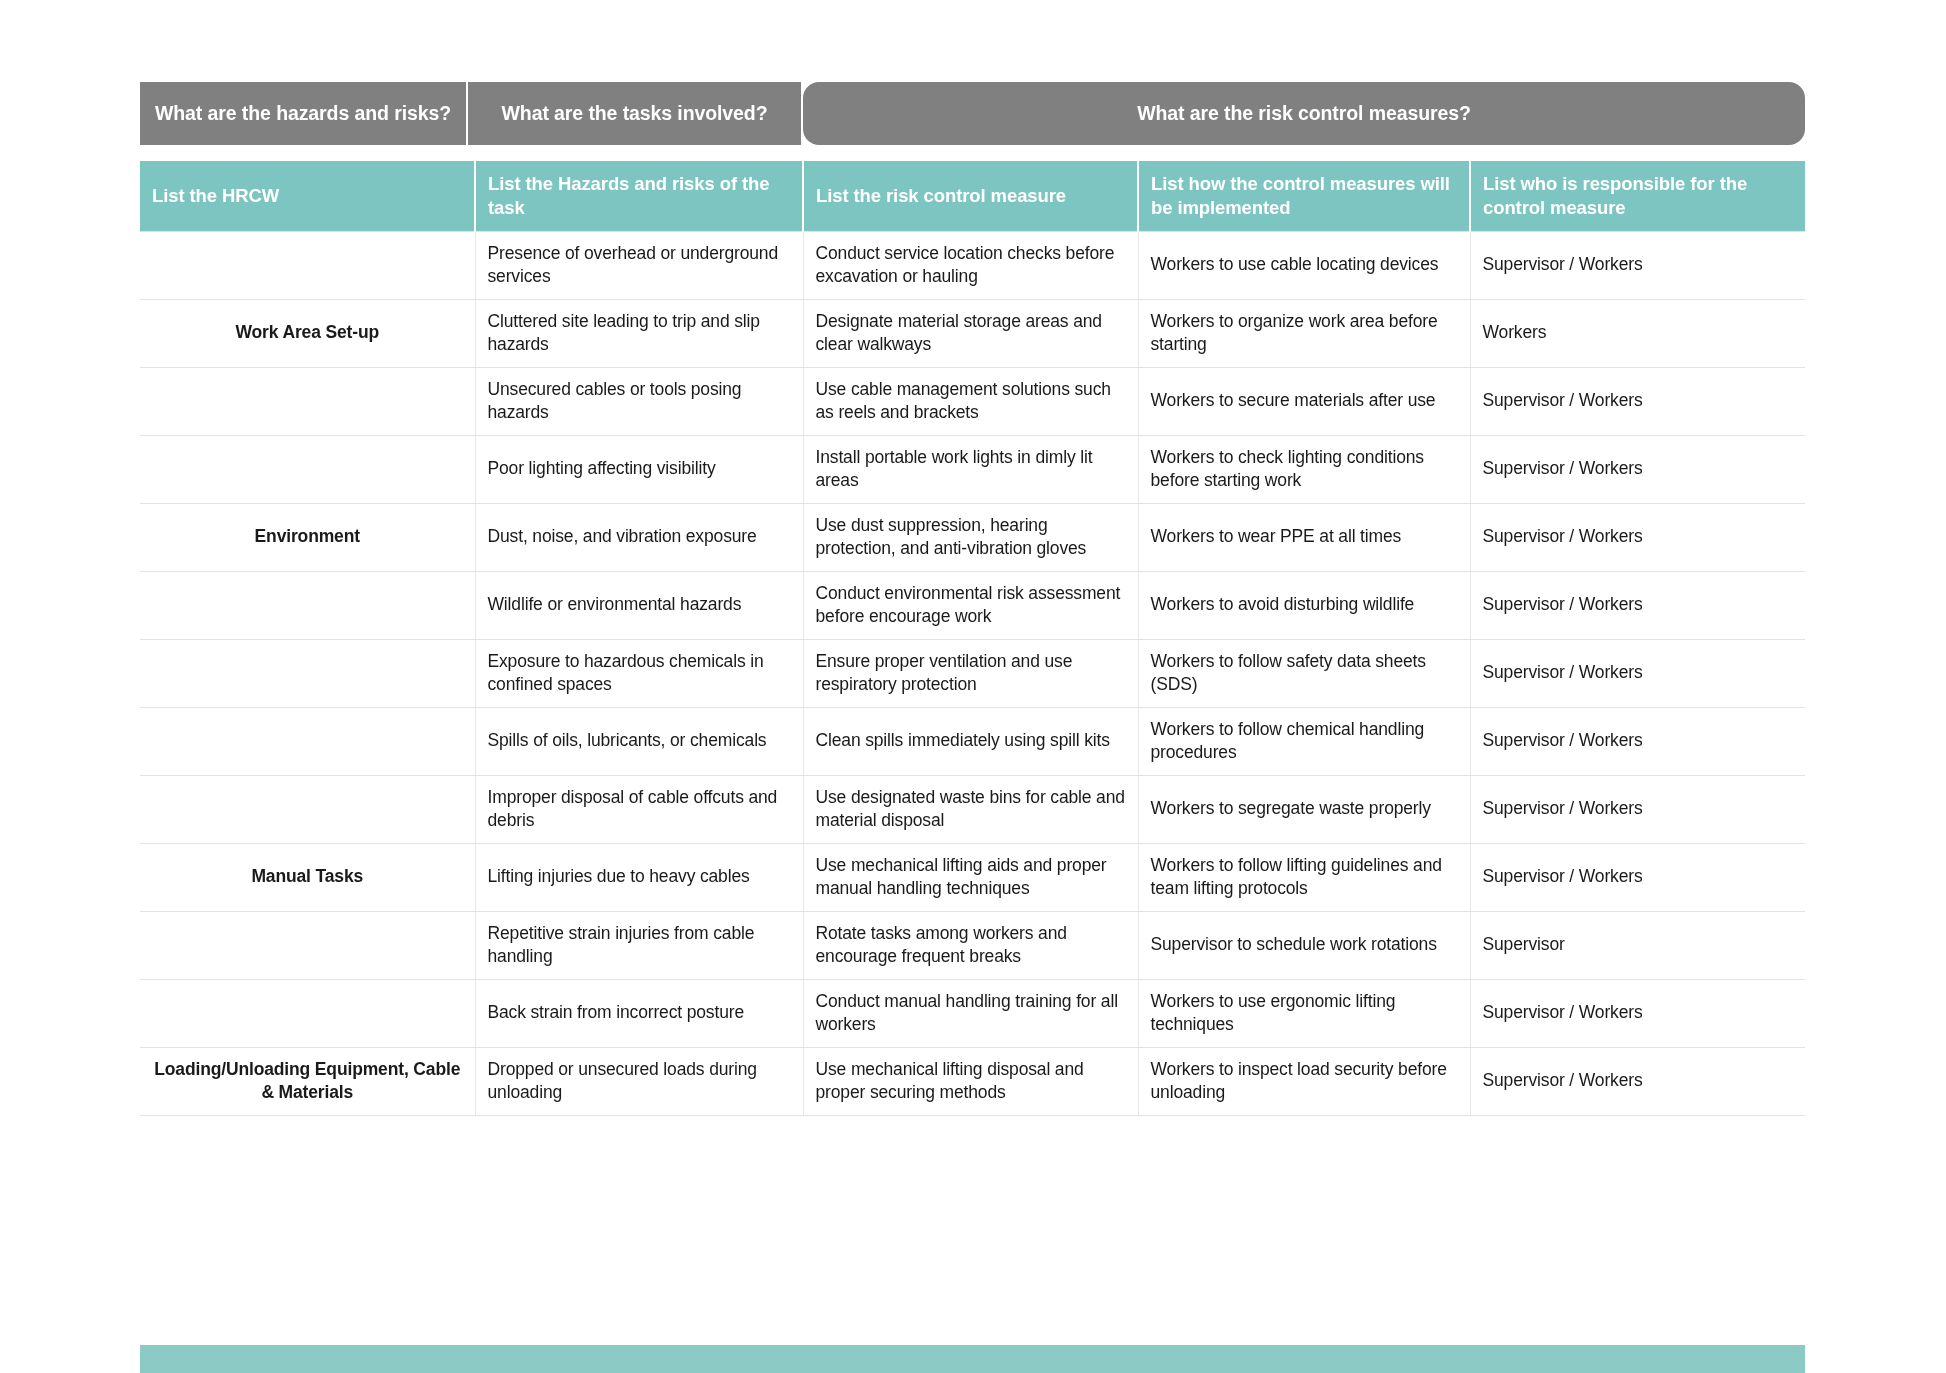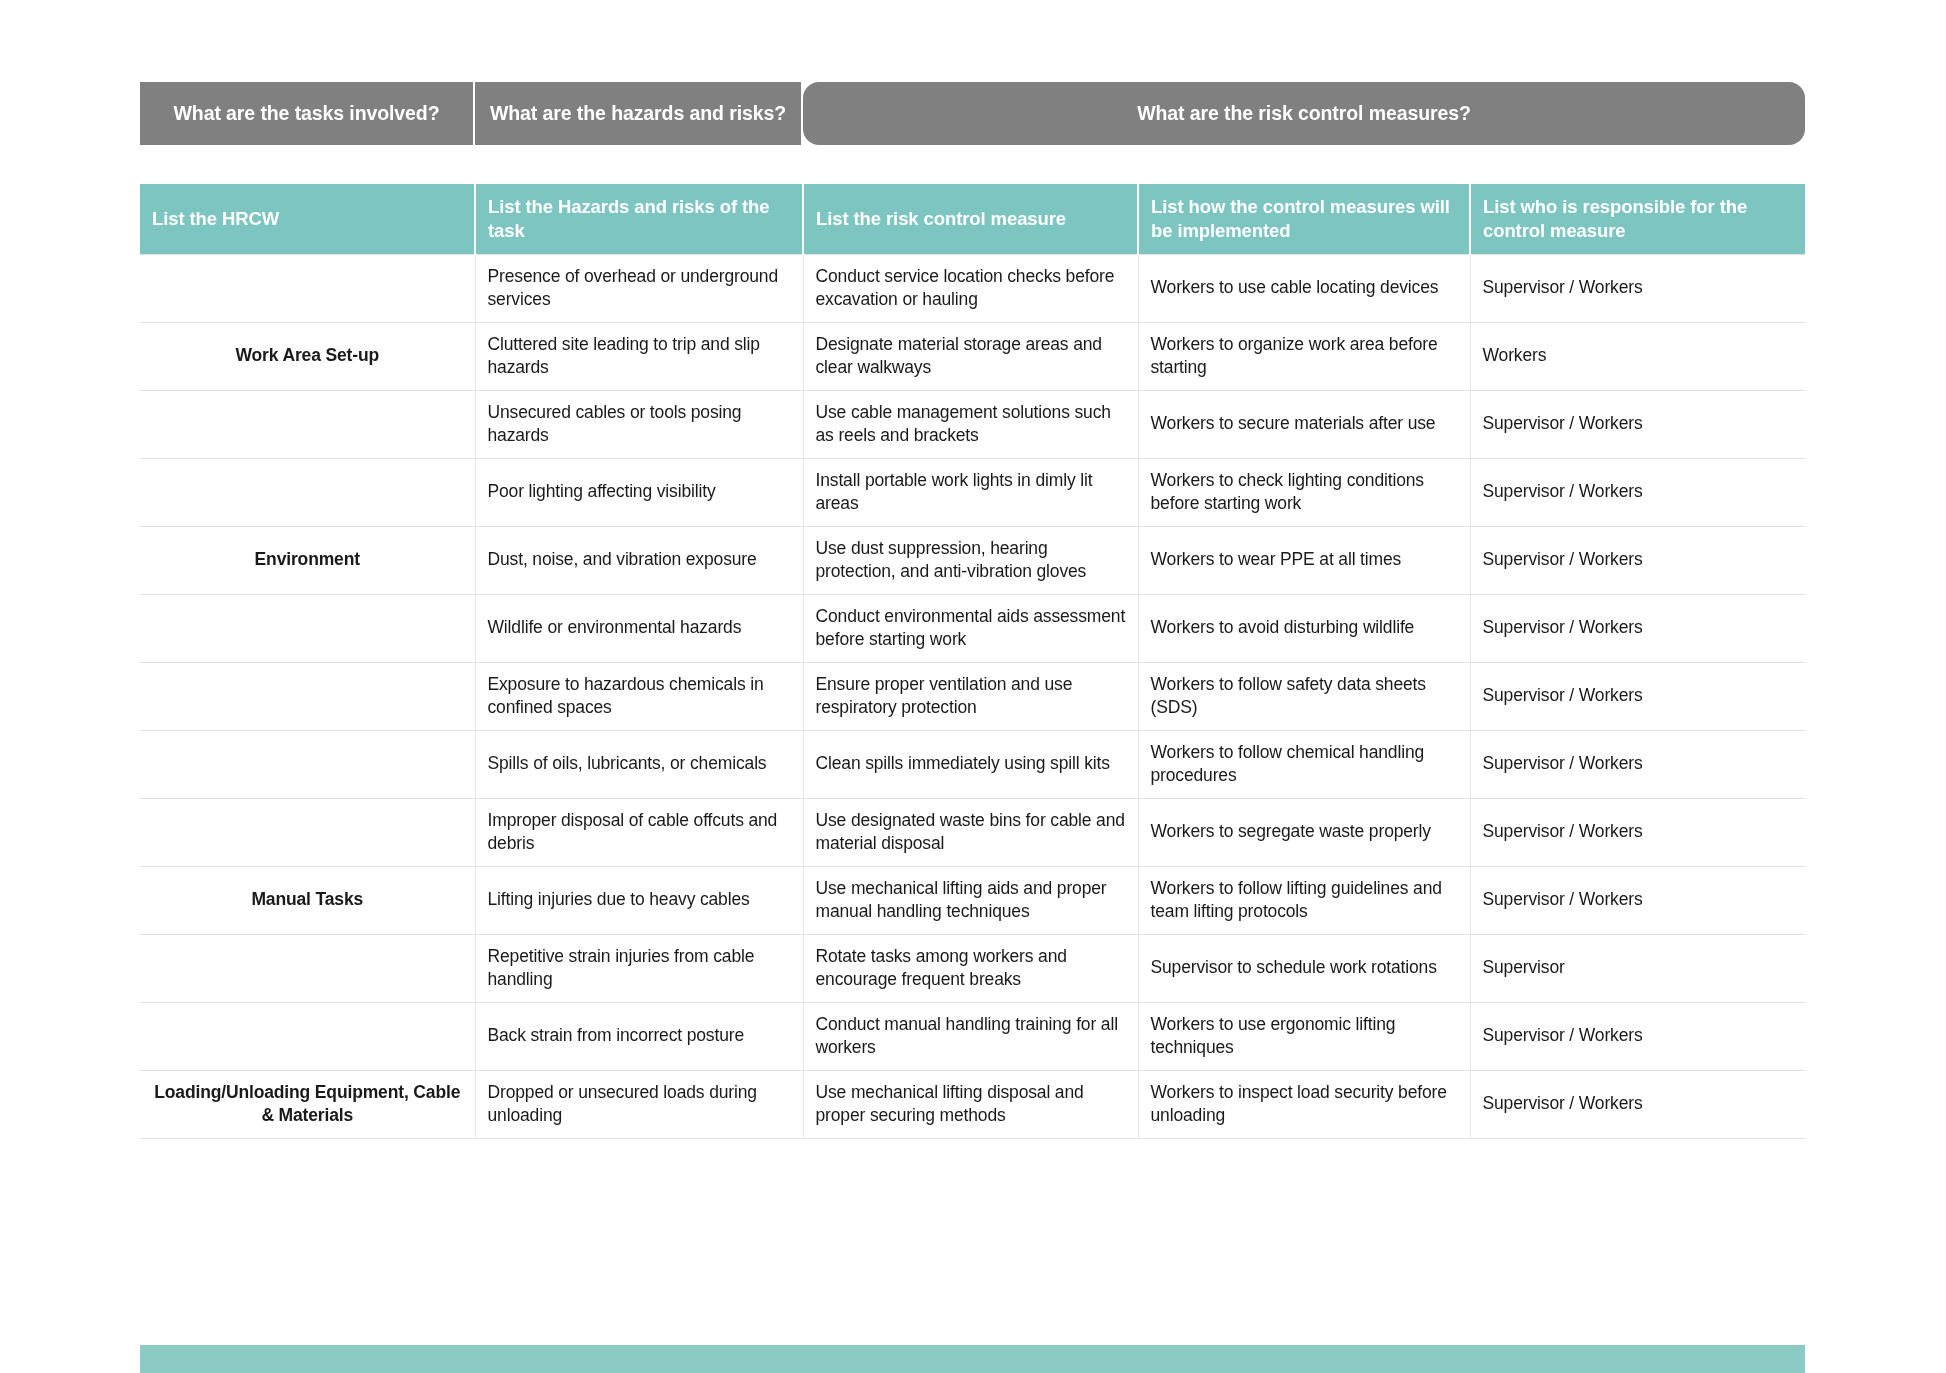--- a/index.html
+++ b/index.html
@@ -45,21 +45,21 @@
   }
   .group-cell:last-child { border-right: none; border-radius: 16px; }
   .gc1 { width: 335px; }
   .gc2 { width: 328px; }
   .gc3 { width: 1002px; }
 
   
   .table {
     position: absolute;
     left: 140px;
-    top: 184px;
+    top: 161px;
     width: 1665px;
     border-collapse: collapse;
     table-layout: fixed;
   }
   .table col.c1 { width: 335px; }
   .table col.c2 { width: 328px; }
   .table col.c3 { width: 335px; }
   .table col.c4 { width: 332px; }
   .table col.c5 { width: 335px; }
 
@@ -108,22 +108,22 @@
     height: 46px;
     background: #8ccac6;
   }
 </style>
 </head>
 <body>
 
 <div class="page">
 
   <div class="group-header">
+    <div class="group-cell gc2">What are the hazards and risks?</div>
     <div class="group-cell gc1">What are the tasks involved?</div>
-    <div class="group-cell gc2">What are the hazards and risks?</div>
     <div class="group-cell gc3">What are the risk control measures?</div>
   </div>
 
   <table class="table">
     <colgroup>
       <col class="c1">
         <col class="c2">
         <col class="c3">
         <col class="c4">
         <col class="c5">
@@ -169,21 +169,21 @@
         <tr>
           <td class="task-cell">Environment</td>
           <td>Dust, noise, and vibration exposure</td>
           <td>Use dust suppression, hearing protection, and anti-vibration gloves</td>
           <td>Workers to wear PPE at all times</td>
           <td>Supervisor / Workers</td>
         </tr>
         <tr>
           <td class="task-cell"></td>
           <td>Wildlife or environmental hazards</td>
-          <td>Conduct environmental aids assessment before starting work</td>
+          <td>Conduct environmental risk assessment before encourage work</td>
           <td>Workers to avoid disturbing wildlife</td>
           <td>Supervisor / Workers</td>
         </tr>
         <tr>
           <td class="task-cell"></td>
           <td>Exposure to hazardous chemicals in confined spaces</td>
           <td>Ensure proper ventilation and use respiratory protection</td>
           <td>Workers to follow safety data sheets (SDS)</td>
           <td>Supervisor / Workers</td>
         </tr>

